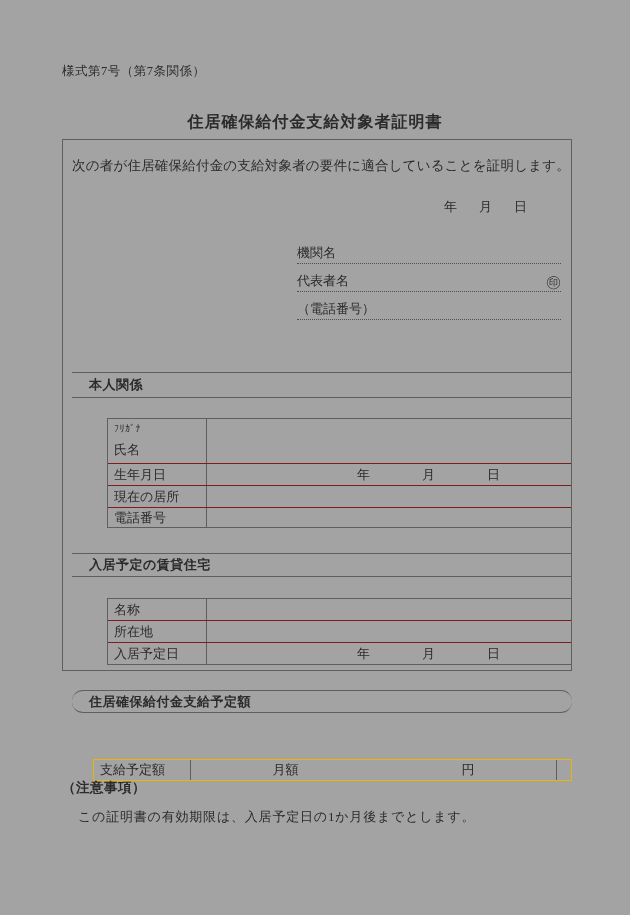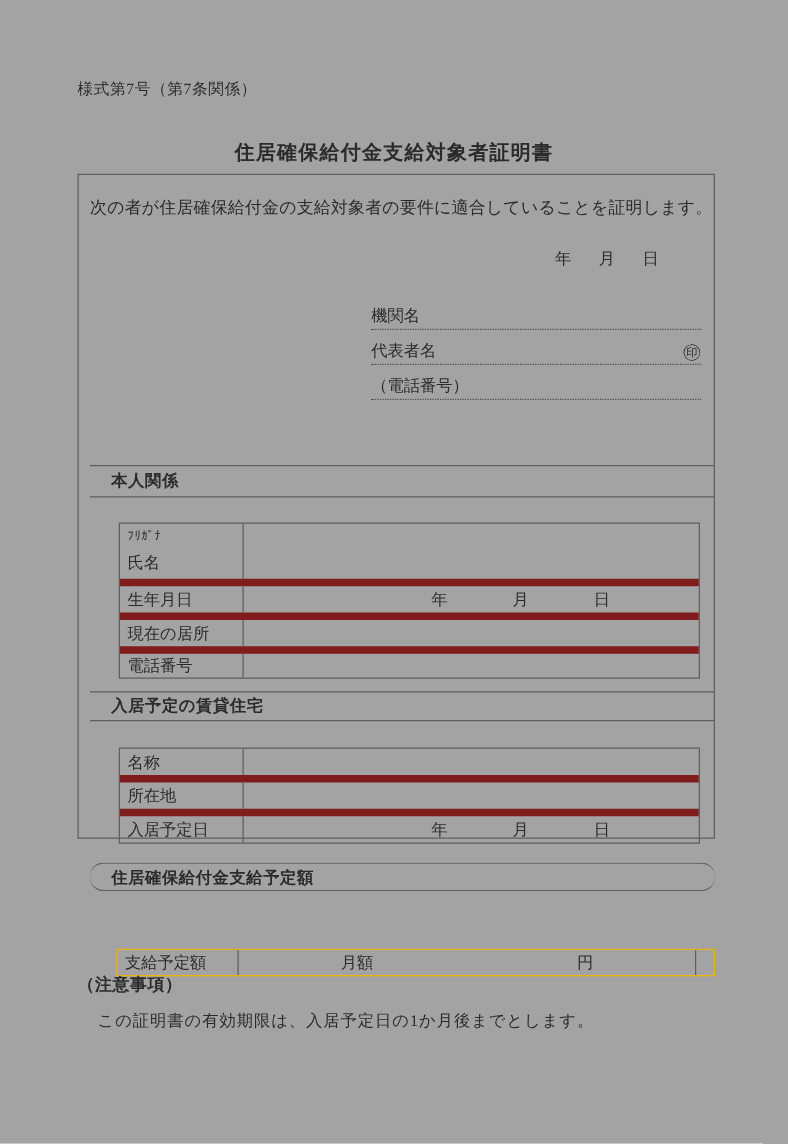--- a/index.html
+++ b/index.html
@@ -29,24 +29,24 @@
   .seal { font-size:15px; line-height:1; }
 
   .section-header { position:absolute; left:-1px; right:-1px;
                     border-top:1px solid #5f5f5f; border-bottom:1px solid #5f5f5f;
                     display:flex; align-items:center; padding-left:17px; box-sizing:border-box;
                     font-weight:bold; font-size:13px; letter-spacing:0.5px;margin-left:10px; }
   .hdr-personal { top:232px; height:26px; }
   .hdr-housing  { top:413px; height:24px; }
   .hdr-payment  { top:550px; height:23px;border-radius:11px; }
 
-  .tbl { position:absolute; left:32px; width:465px; border:1px solid #5f5f5f; box-sizing:border-box; }
+  .tbl { position:absolute; left:44px; width:465px; border:1px solid #5f5f5f; box-sizing:border-box; }
   .tbl-personal { top:278px; }
   .tbl-housing  { top:458px; }
-  .trow { display:flex; border-top:6px solid #7f1d1d; }
+  .trow { display:flex; border-top:1px solid #7f1d1d; }
   .trow:first-child { border-top:none; }
   .label-cell { width:99px; border-right:1px solid #5f5f5f; box-sizing:border-box;
                 padding-left:6px; font-size:13px; display:flex; align-items:center; }
   .value-cell { flex:1; display:flex; align-items:center; font-size:13px; }
   .h44 { height:44px; } .h21 { height:21px; } .h19 { height:19px; }
   .stack { flex-direction:column; align-items:flex-start; justify-content:space-between;
            padding-top:4px; padding-bottom:4px; }
   .furigana { font-size:10px; letter-spacing:0.5px; }
   .ymd { padding-left:150px; gap:52px; }
 

